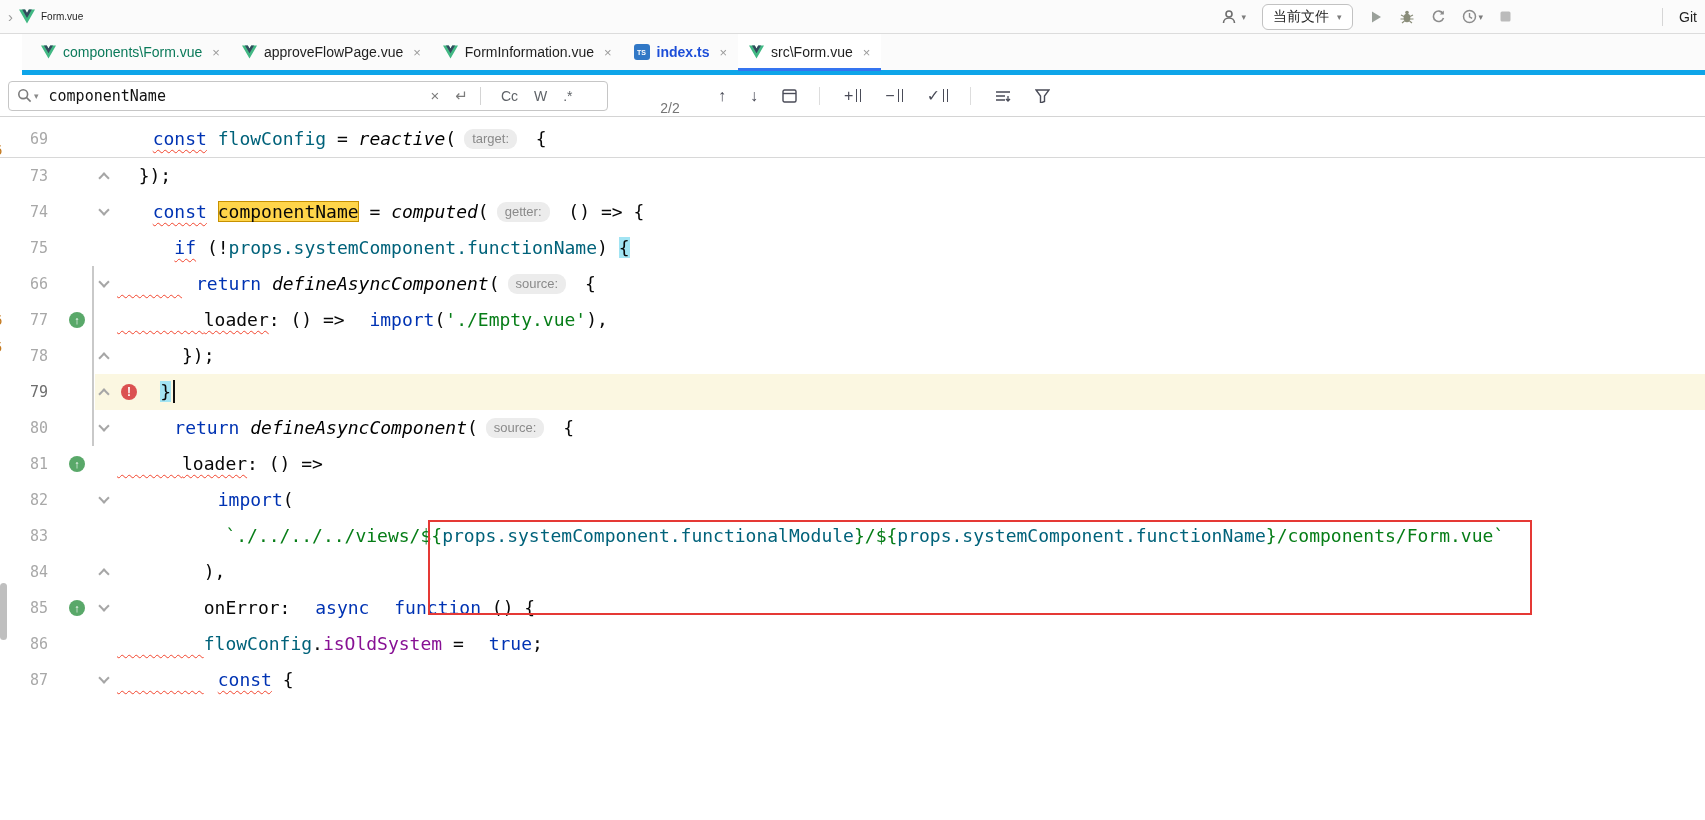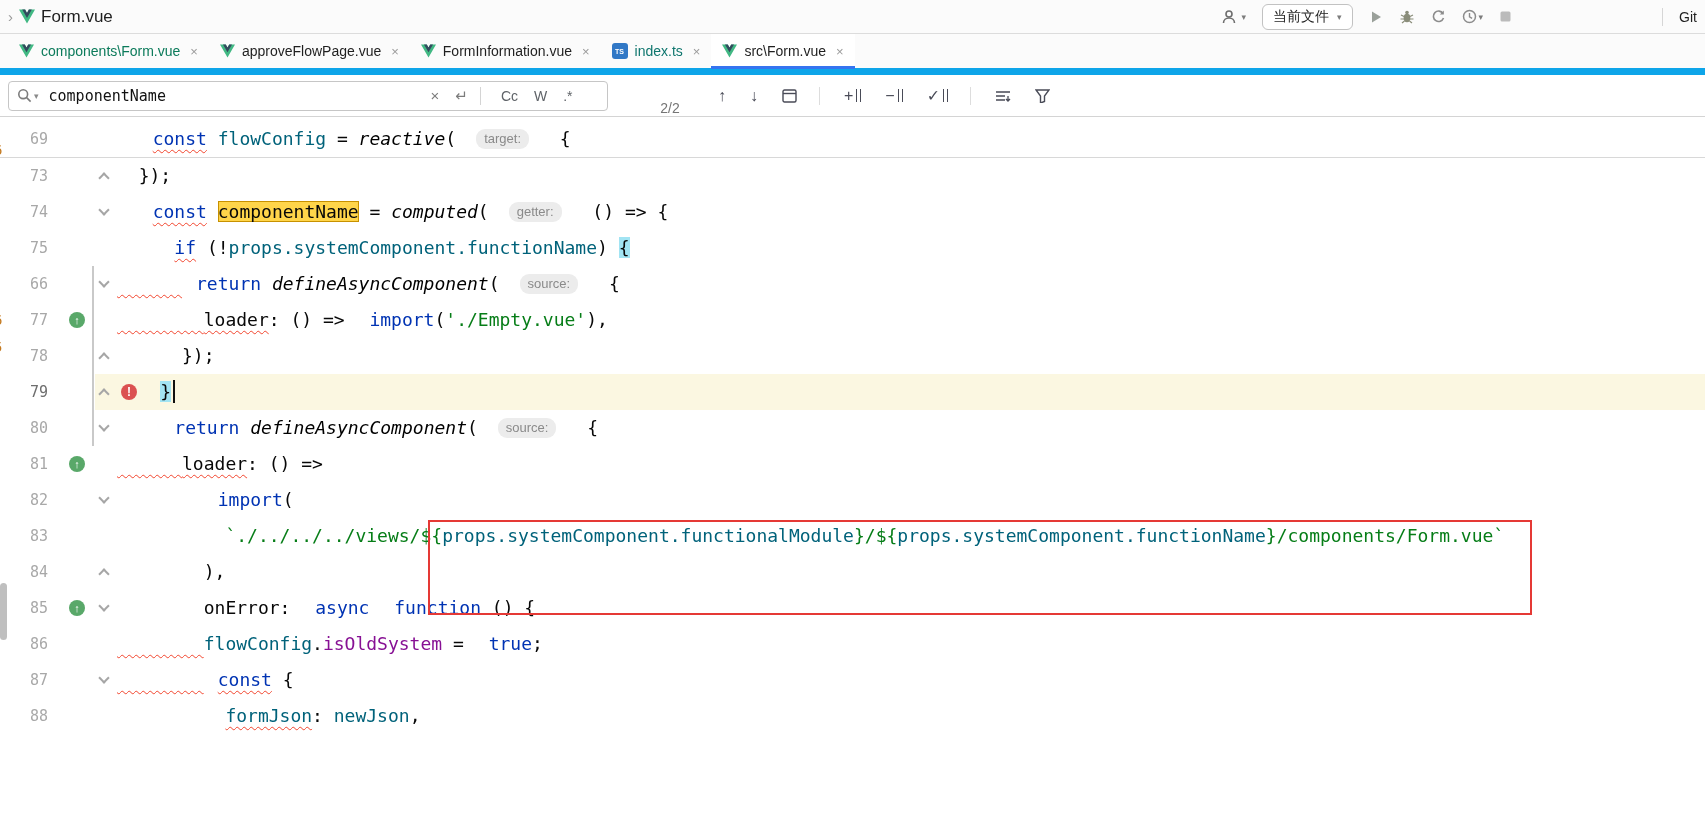--- a/index.html
+++ b/index.html
@@ -6,32 +6,32 @@
   html,body { margin:0; padding:0; }
   body {
     width:1705px; height:820px; overflow:hidden; position:relative;
     background:#fff; font-family:"Liberation Sans", sans-serif; color:#1f1f1f;
   }
 
   
   .titlebar{height:34px;background:#FBFBFB;border-bottom:1px solid #DCDCDC;display:flex;align-items:center;padding:0 8px;}
   .tb-chevron{color:#9a9a9a;font-size:15px;margin:0 6px 0 0;}
   .vue-logo{display:inline-flex;margin-right:6px;}
-  .tb-title{font-size:17px;color:#1f1f1f;}
+  .tb-title{font-size:10px;color:#1f1f1f;}
   .tb-right{margin-left:auto;display:flex;align-items:center;gap:16px;}
   .tb-icon{display:inline-flex;align-items:center;gap:2px;cursor:default;}
   .mini-caret{font-size:9px;color:#7c7c7c;}
   .tb-dropdown{display:inline-flex;align-items:center;gap:8px;height:26px;padding:0 10px;background:#fff;
     border:1px solid #C2C2C2;border-radius:6px;font:14px "Liberation Sans",sans-serif;color:#1f1f1f;}
   .tb-spacer{width:118px;}
   .tb-divider{width:1px;height:18px;background:#D6D6D6;}
   .tb-git{font-size:14px;}
 
   
-  .tabbar{height:41px;background:#FBFBFB;border-bottom:7px solid #0ea5e9;display:flex;align-items:stretch;padding-left:8px;}
+  .tabbar{height:41px;background:#FBFBFB;border-bottom:5px solid #0ea5e9;display:flex;align-items:stretch;padding-left:8px;margin-left:22px;}
   .tab{display:flex;align-items:center;gap:7px;padding:0 11px;position:relative;font-size:14px;}
   .tab.active{background:#fff;}
   .tab.active::after{content:'';position:absolute;left:0;right:0;bottom:-1px;height:3px;background:#3574F0;}
   .tab-close{color:#9a9a9a;font-size:13px;margin-left:3px;}
   .ts-icon{display:inline-flex;align-items:center;justify-content:center;width:16px;height:16px;border-radius:3px;
     background:#3178C6;color:#fff;font:bold 7px "Liberation Sans",sans-serif;}
 
   
   .findbar{height:42px;background:#fff;border-bottom:1px solid #D4D4D4;display:flex;align-items:center;padding:0 8px;}
   .search-field{display:flex;align-items:center;width:600px;height:30px;border:1px solid #C6C6C6;border-radius:4px;padding:0 8px;background:#fff;}
@@ -60,21 +60,21 @@
   .tk-fn{color:#000;font-style:italic;}
   .tk-var{color:#00627A;}
   .tk-field{color:#871094;}
   .tk-str{color:#067D17;}
   .tk-p{color:#080808;}
   .tk-tag{color:#871094;}
   .tk-attr{color:#174AD4;}
   .tk-err{text-decoration:underline wavy #F2452E 1px;text-underline-offset:4px;}
   .tk-match{background:#FFD54A;box-shadow:inset 0 0 0 1px #C79100;}
   .tk-brace{background:#A2E4F3;}
-  .tk-hint{display:inline-block;background:#ECECEC;color:#8A8A8A;border-radius:9px;padding:0 8px;margin:0 20px;
+  .tk-hint{display:inline-block;background:#ECECEC;color:#8A8A8A;border-radius:9px;padding:0 8px;margin:0 8px;
     font:13px/20px "Liberation Sans",sans-serif;vertical-align:2px;text-decoration:none;}
 
   .impl-icon{position:absolute;left:9px;top:10px;width:16px;height:16px;border-radius:50%;background:#59A869;color:#fff;
     font:bold 11px/16px "Liberation Sans",sans-serif;text-align:center;}
   .err-icon{position:absolute;left:4px;top:10px;width:16px;height:16px;border-radius:50%;background:#DB5151;color:#fff;
     font:bold 12px/16px "Liberation Sans",sans-serif;text-align:center;z-index:2;}
   .chev{position:absolute;left:5px;width:8px;height:8px;border-right:2px solid #A6A6A6;border-bottom:2px solid #A6A6A6;}
   .chev.down{top:12px;transform:rotate(45deg);}
   .chev.up{top:16px;transform:rotate(225deg);}
   .caret{display:inline-block;width:2px;height:23px;background:#111;vertical-align:-5px;margin-left:2px;}
@@ -173,21 +173,21 @@
         <svg width="15" height="14" viewBox="0 0 261 226">
           <path fill="#41B883" d="M161 0l-30.5 54L100 0H0l130.5 226L261 0z"></path>
           <path fill="#34495E" d="M161 0l-30.5 54L100 0H52l78.5 136L209 0z"></path>
         </svg>
       </span>
       <span class="tab-label" style="color: rgb(31, 31, 31);">FormInformation.vue</span>
       <span class="tab-close">×</span>
     </div>
     <div class="tab">
       <span class="ts-icon">TS</span>
-      <span class="tab-label" style="color: #0f766e;">index.ts</span>
+      <span class="tab-label" style="color: #1d4ed8; font-weight: bold;">index.ts</span>
       <span class="tab-close">×</span>
     </div>
     <div class="tab active">
       <span>
         <svg width="15" height="14" viewBox="0 0 261 226">
           <path fill="#41B883" d="M161 0l-30.5 54L100 0H0l130.5 226L261 0z"></path>
           <path fill="#34495E" d="M161 0l-30.5 54L100 0H52l78.5 136L209 0z"></path>
         </svg>
       </span>
       <span class="tab-label" style="color: rgb(31, 31, 31);">src\Form.vue</span>
@@ -367,26 +367,20 @@
         <span class="code"><span class="tk-ws tk-err">        </span><span class="tk-var">flowConfig</span><span class="tk-p">.</span><span class="tk-field">isOldSystem</span><span class="tk-p"> = </span><span class="tk-kw">true</span><span class="tk-p">;</span></span>
       </div>
       <div class="row">
         <span class="ln">87</span>
         <span class="icol"></span>
         <span class="fcol">
           <span class="chev down"></span>
         </span>
         <span class="code"><span class="tk-ws tk-err">        </span><span class="tk-kw tk-err">const</span><span class="tk-p"> {</span></span>
       </div>
-      <div class="row">
-        <span class="ln">88</span>
-        <span class="icol"></span>
-        <span class="fcol"></span>
-        <span class="code"><span class="tk-ws">          </span><span class="tk-var tk-err">formJson</span><span class="tk-p">: </span><span class="tk-var">newJson</span><span class="tk-p">,</span></span>
-      </div>
     </div>
   <div class="fold-region-line"></div>
   <div class="annotation"></div>
 </div>
 
 <span class="edge-num" style="top: 142px;">6</span>
 <span class="edge-num" style="top: 312px;">6</span>
 <span class="edge-num" style="top: 339px;">5</span>
 <div class="edge-thumb" style="top: 583px; height: 57px;"></div>
 

